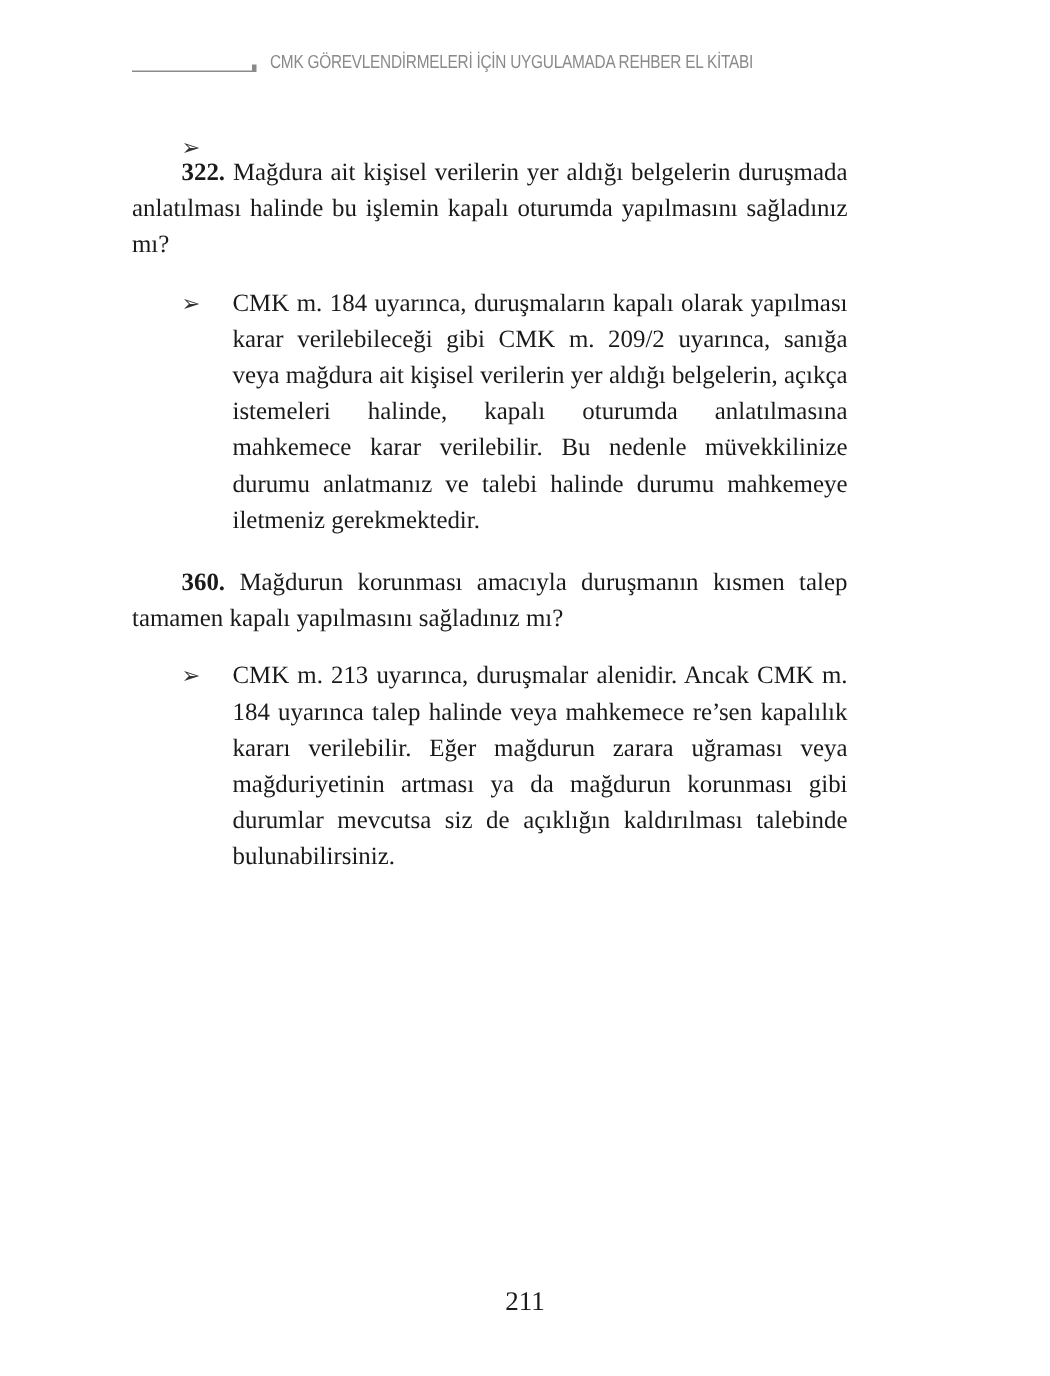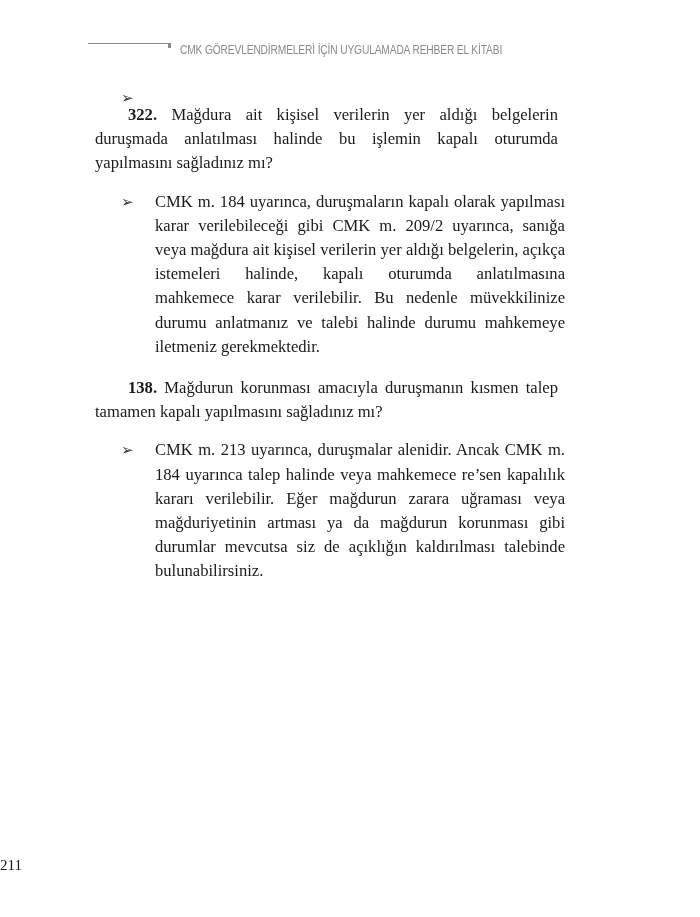--- a/index.html
+++ b/index.html
@@ -1,45 +1,45 @@
 <!DOCTYPE html>
 <html><head>
 <meta charset="utf-8">
 <style>
   html, body { margin: 0; padding: 0; background: #ffffff; }
   body { width: 700px; height: 917px; position: relative; overflow: hidden; }
   .header {
-    position: absolute; top: 43px; left: 88px; width: 485px; height: 20px;
-    display: flex; align-items: flex-start;
+    position: absolute; top: 28px; left: 88px; width: 485px; height: 20px;
+    display: flex; align-items: flex-end;
   }
   .header-line { width: 152px; height: 1px; background: #8a8a8a; }
   .header-square { width: 6px; height: 5px; background: #8a8a8a; margin-right: 9px; }
   .header-title {
     font-family: "Liberation Sans", sans-serif; font-size: 12.5px; color: #8a8a8a;
     letter-spacing: -0.2px; transform: scaleX(0.82); transform-origin: left center;
     white-space: nowrap;
   }
   .content {
     position: absolute; top: 86px; left: 88px; width: 477px;
     font-family: "Liberation Serif", serif; font-size: 16.6px; line-height: 24.2px; color: #1a1a1a;
   }
   .bullet { position: relative; padding-left: 67px; text-align: justify; margin: 0; }
   .arrow {
     position: absolute; left: 33px; top: 0; font-size: 15px; color: #333;
     font-family: "DejaVu Sans", sans-serif;
   }
-  .question { text-indent: 33px; text-align: justify; margin: 7px; }
+  .question { text-indent: 33px; text-align: justify; margin: 0; }
   .qnum { font-weight: bold; }
   .b1 { margin-bottom: 17px; }
   .q1 { margin-bottom: 14px; }
   .b2 { margin-bottom: 17px; }
   .q2 { margin-bottom: 14px; }
   .page-number {
-    position: absolute; top: 857px; left: 0; width: 700px; text-align: left;
-    font-family: "Liberation Serif", serif; font-size: 15px; color: #1a1a1a;
+    position: absolute; top: 857px; left: 0; width: 700px; text-align: center;
+    font-family: "Liberation Serif", serif; font-size: 18px; color: #1a1a1a;
   }
 </style>
 </head>
 <body>
 
 <div class="header">
   <div class="header-line"></div>
   <div class="header-square"></div>
   <div class="header-title">CMK GÖREVLENDİRMELERİ İÇİN UYGULAMADA REHBER EL KİTABI</div>
 </div>
@@ -52,21 +52,21 @@
   <p class="question q1">
     <span class="qnum">322.</span><span> Mağdura ait kişisel verilerin yer aldığı belgelerin duruşmada anlatılması halinde bu işlemin kapalı oturumda yapılmasını sağladınız mı?</span>
   </p>
 
   <p class="bullet b2">
     <span class="arrow">➢</span>
     <span>CMK m. 184 uyarınca, duruşmaların kapalı olarak yapılması karar verilebileceği gibi CMK m. 209/2 uyarınca, sanığa veya mağdura ait kişisel verilerin yer aldığı belgelerin, açıkça istemeleri halinde, kapalı oturumda anlatılmasına mahkemece karar verilebilir. Bu nedenle müvekkilinize durumu anlatmanız ve talebi halinde durumu mahkemeye iletmeniz gerekmektedir.</span>
   </p>
 
   <p class="question q2">
-    <span class="qnum">138.</span><span> Mağdurun korunması amacıyla duruşmanın kısmen talep tamamen kapalı yapılmasını sağladınız mı?</span>
+    <span class="qnum">360.</span><span> Mağdurun korunması amacıyla duruşmanın kısmen talep tamamen kapalı yapılmasını sağladınız mı?</span>
   </p>
 
   <p class="bullet">
     <span class="arrow">➢</span>
     <span>CMK m. 213 uyarınca, duruşmalar alenidir. Ancak CMK m. 184 uyarınca talep halinde veya mahkemece re’sen kapalılık kararı verilebilir. Eğer mağdurun zarara uğraması veya mağduriyetinin artması ya da mağdurun korunması gibi durumlar mevcutsa siz de açıklığın kaldırılması talebinde bulunabilirsiniz.</span>
   </p>
 </div>
 
 <div class="page-number">211</div>
 

